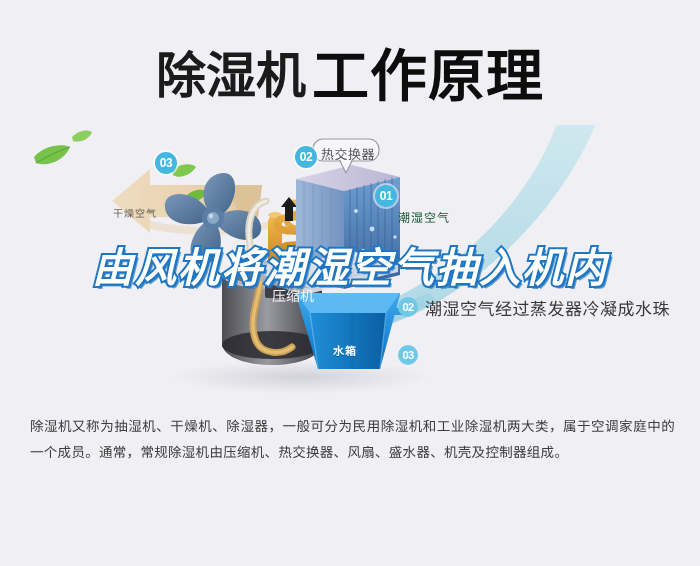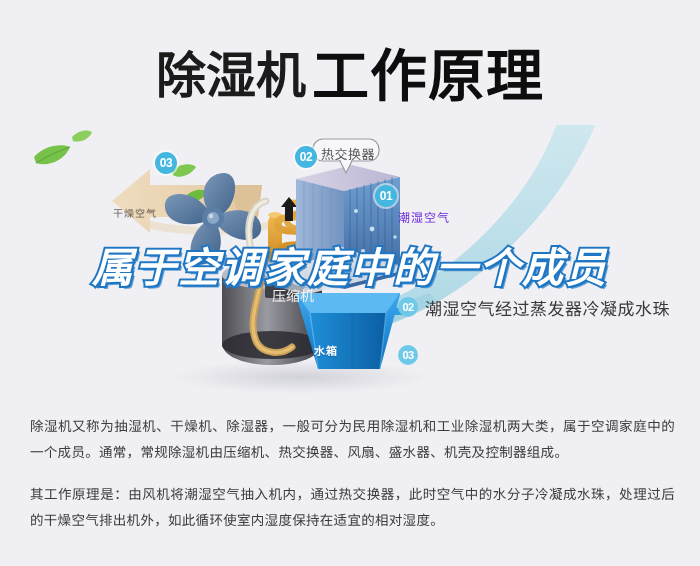--- a/index.html
+++ b/index.html
@@ -70,39 +70,39 @@
     left: 113px;
     top: 80px;
     font-size: 10px;
     color: #6b6257;
     letter-spacing: 1px;
   }
   .lbl-humid {
     left: 398px;
     top: 83px;
     font-size: 12px;
-    color: #6d28d9;
+    color: #14532d;
     letter-spacing: 1px;
   }
   .lbl-hx {
     left: 321px;
     top: 19px;
     font-size: 13px;
     color: #55555a;
     letter-spacing: 0.5px;
   }
   .lbl-comp {
     left: 272px;
     top: 160px;
     font-size: 14px;
     color: #f2f2f2;
     letter-spacing: 0px;
   }
   .lbl-tank {
-    left: 314px;
+    left: 333px;
     top: 217px;
     font-size: 11px;
     color: #ffffff;
     letter-spacing: 1px;
     font-weight: 600;
     text-shadow: 0 1px 1px rgba(0,60,120,.45);
   }
 
   
   .badge {
@@ -413,21 +413,20 @@
     <div class="legend-row">
       <span class="legend-badge">02</span>
       <span class="legend-text">潮湿空气经过蒸发器冷凝成水珠</span>
     </div>
     <div class="legend-row">
       <span class="legend-badge">03</span>
     </div>
   </div>
 
   <div class="overlay">
-    <span class="overlay-line l1">属于空调家庭中的一个成员</span>
+    <span class="overlay-line l1">由风机将潮湿空气抽入机内</span>
   </div>
 
   <div class="body-text">
     <p class="para">除湿机又称为抽湿机、干燥机、除湿器，一般可分为民用除湿机和工业除湿机两大类，属于空调家庭中的一个成员。通常，常规除湿机由压缩机、热交换器、风扇、盛水器、机壳及控制器组成。</p>
-    <p class="para">其工作原理是：由风机将潮湿空气抽入机内，通过热交换器，此时空气中的水分子冷凝成水珠，处理过后的干燥空气排出机外，如此循环使室内湿度保持在适宜的相对湿度。</p>
   </div>
 
 </div>
 
 </body></html>

